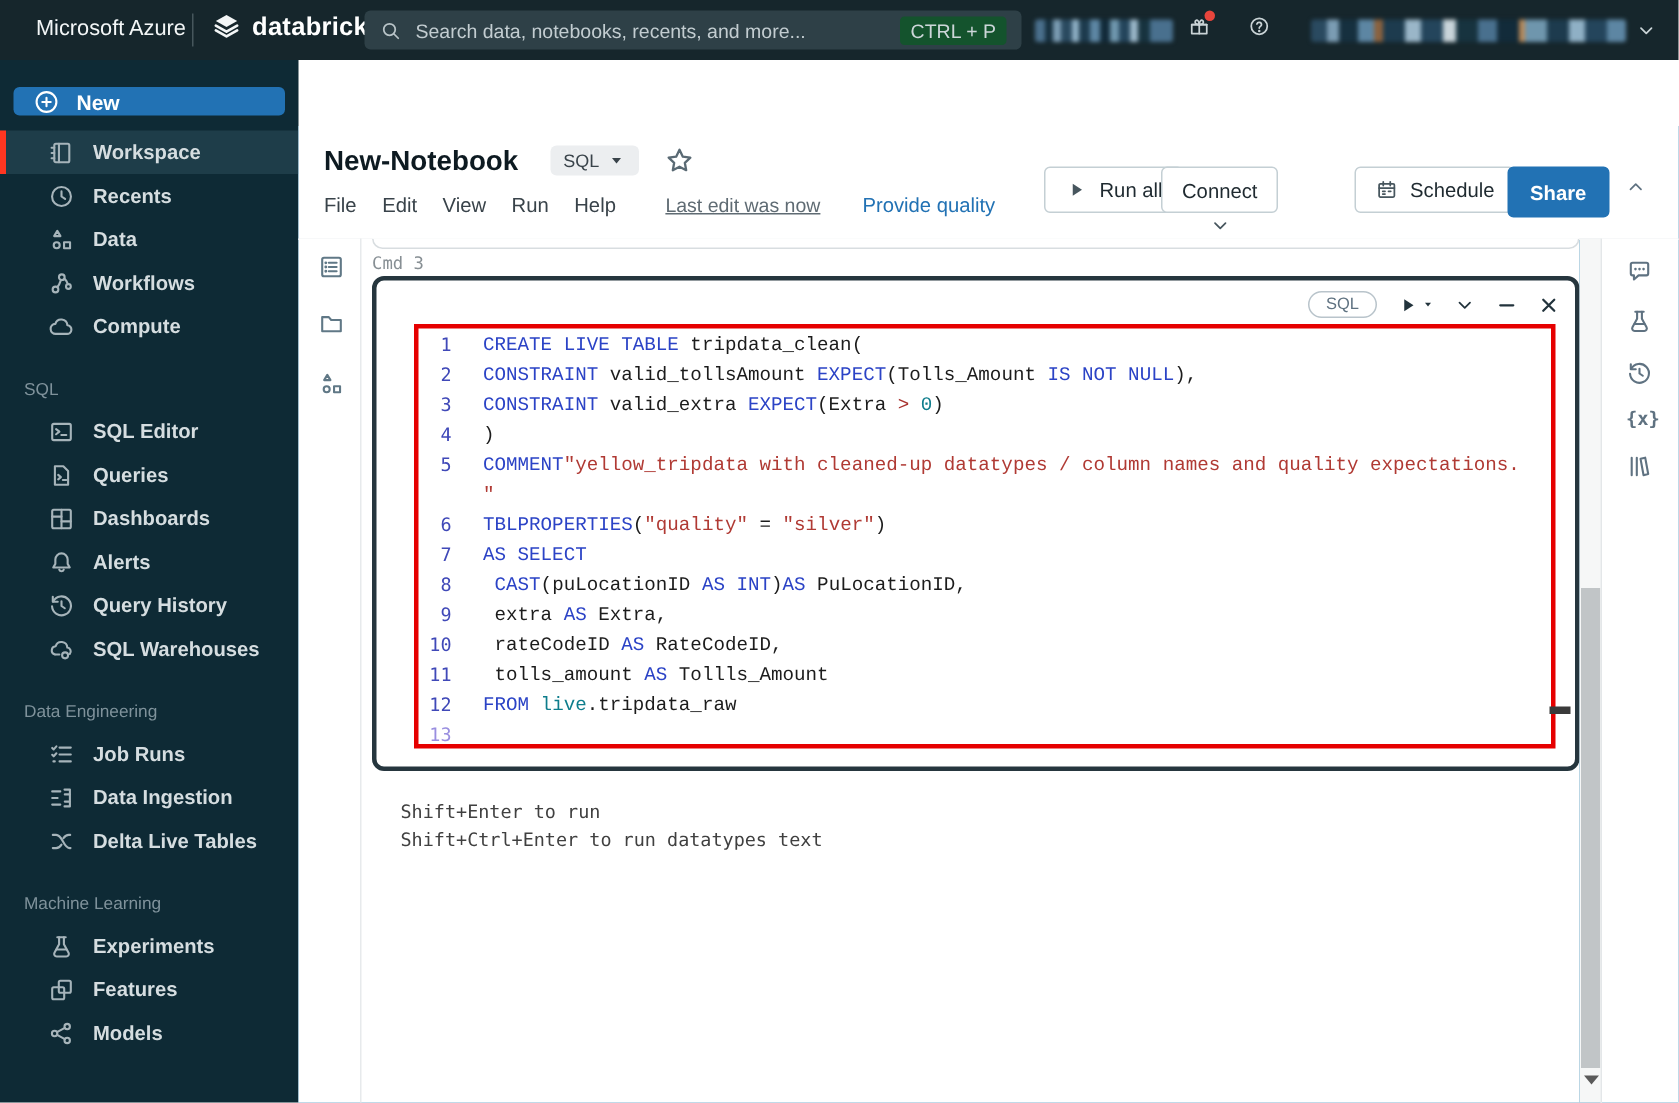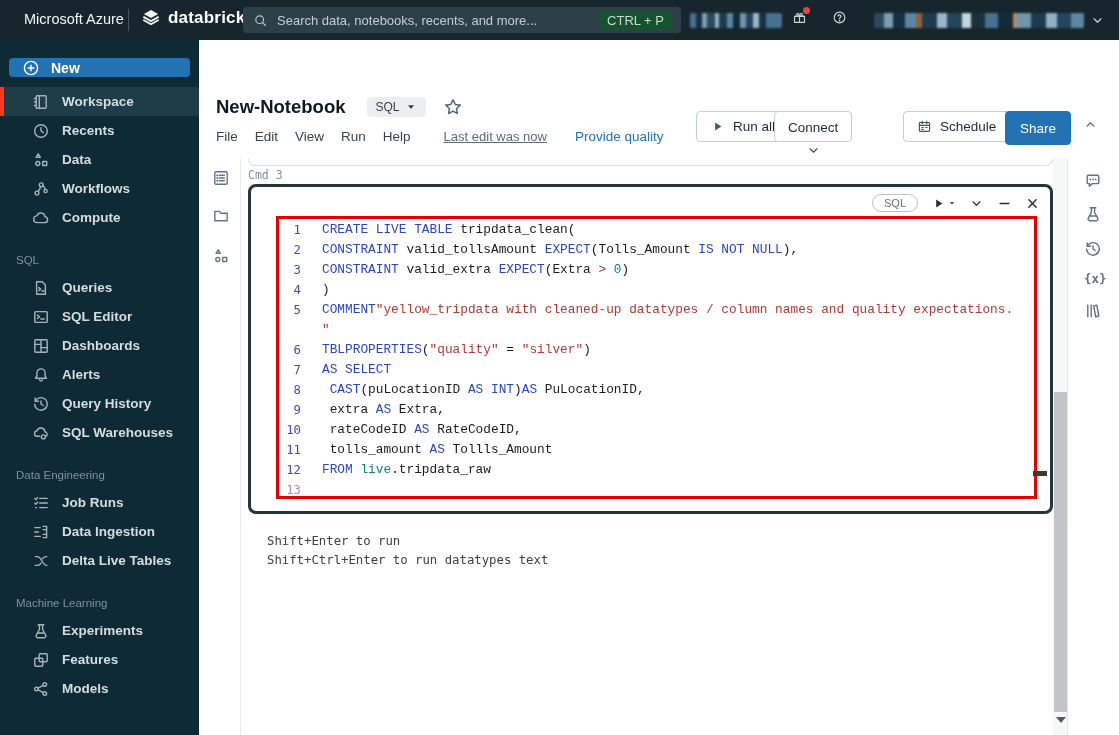--- a/index.html
+++ b/index.html
@@ -52,21 +52,21 @@
   .menu-row{position:absolute;left:17px;top:45px;display:flex;align-items:center;font-size:13.5px;color:#39434a;}
   .menu-item{margin-right:17px;cursor:pointer;}
   .last-edit{margin-left:16px;color:#5f6b73;font-size:13px;text-decoration:underline;cursor:pointer;}
   .feedback{margin-left:28px;color:#2272b4;font-size:13.5px;cursor:pointer;}
   .btn{position:absolute;top:27px;height:31px;border:1px solid #c4cfd4;border-radius:4px;background:#fff;
     display:flex;align-items:center;font-size:13.5px;color:#1f2a30;padding:0 13px;box-sizing:border-box;cursor:pointer;gap:8px;}
   .btn .ic{color:#47565e;}
   #btn-runall{left:497px;}
   #btn-connect{left:575px;flex-direction:column;}
   #btn-schedule{left:704px;}
-  #btn-share{left:806px;background:#2272b4;border-color:#2272b4;color:#fff;font-weight:normal;padding:16px 14px;}
+  #btn-share{left:806px;background:#2272b4;border-color:#2272b4;color:#fff;font-weight:bold;padding:16px 14px;}
   .connect-dot{width:9px;height:9px;border-radius:50%;background:#2272b4;}
   .hdr-collapse{position:absolute;left:884px;top:33px;color:#5f7281;cursor:pointer;}
 
   .content{position:absolute;left:0;right:66px;top:75px;bottom:0;background:#fff;}
   .gutter{position:absolute;left:0;top:0;bottom:0;width:41px;border-right:1px solid #e7eaec;}
   .gutter-btn{position:absolute;left:13px;color:#607886;cursor:pointer;}
   .gutter-btn:nth-of-type(1){top:10px;}
   .gutter-btn:nth-of-type(2){top:48px;}
   .gutter-btn:nth-of-type(3){top:88px;}
 
@@ -203,31 +203,31 @@
       </div>
       <div class="side-item">
         <svg class="ic " viewBox="0 0 18 18" fill="none" stroke="currentColor" stroke-width="1.4" stroke-linecap="round" stroke-linejoin="round">
           <path d="M5.3 13.6h7.2a2.9 2.9 0 0 0 .4-5.8 4.1 4.1 0 0 0-8-.9 2.9 2.9 0 0 0 .4 6.7z"></path>
         </svg>
         <span class="side-label">Compute</span>
       </div>
       <div class="sec-label">SQL</div>
       <div class="side-item">
         <svg class="ic " viewBox="0 0 18 18" fill="none" stroke="currentColor" stroke-width="1.4" stroke-linecap="round" stroke-linejoin="round">
+          <rect x="2.8" y="3.6" width="12.4" height="10.8" rx="1"></rect>
+          <path d="M5.4 7.1l2.2 1.7-2.2 1.7M8.9 11h3.3"></path>
+        </svg>
+        <span class="side-label">SQL Editor</span>
+      </div>
+      <div class="side-item">
+        <svg class="ic " viewBox="0 0 18 18" fill="none" stroke="currentColor" stroke-width="1.4" stroke-linecap="round" stroke-linejoin="round">
           <path d="M4.6 2.8h5.6l3.2 3.2v9.2H4.6z"></path>
           <path d="M6.8 8.6l1.8 1.5-1.8 1.5M9.9 12h2.3"></path>
         </svg>
         <span class="side-label">Queries</span>
-      </div>
-      <div class="side-item">
-        <svg class="ic " viewBox="0 0 18 18" fill="none" stroke="currentColor" stroke-width="1.4" stroke-linecap="round" stroke-linejoin="round">
-          <rect x="2.8" y="3.6" width="12.4" height="10.8" rx="1"></rect>
-          <path d="M5.4 7.1l2.2 1.7-2.2 1.7M8.9 11h3.3"></path>
-        </svg>
-        <span class="side-label">SQL Editor</span>
       </div>
       <div class="side-item">
         <svg class="ic " viewBox="0 0 18 18" fill="none" stroke="currentColor" stroke-width="1.4" stroke-linecap="round" stroke-linejoin="round">
           <rect x="2.8" y="2.8" width="12.4" height="12.4" rx="1"></rect>
           <line x1="9" y1="2.8" x2="9" y2="15.2"></line>
           <line x1="2.8" y1="7.4" x2="9" y2="7.4"></line>
           <line x1="9" y1="10.6" x2="15.2" y2="10.6"></line>
         </svg>
         <span class="side-label">Dashboards</span>
       </div>

